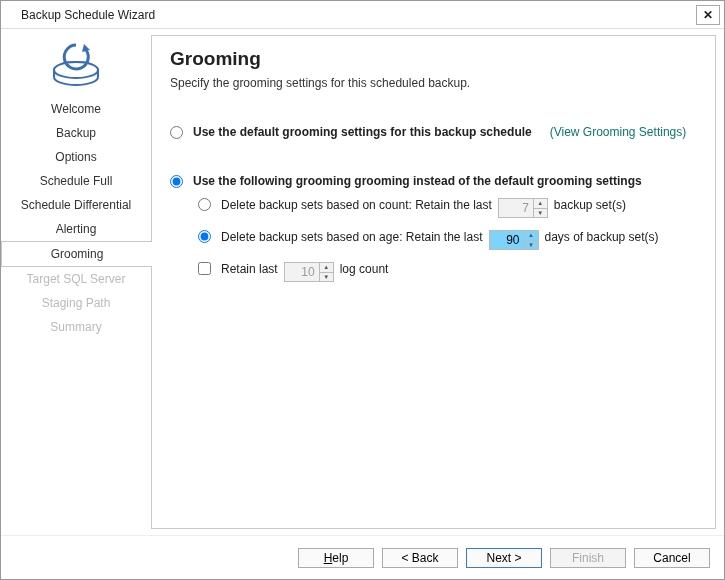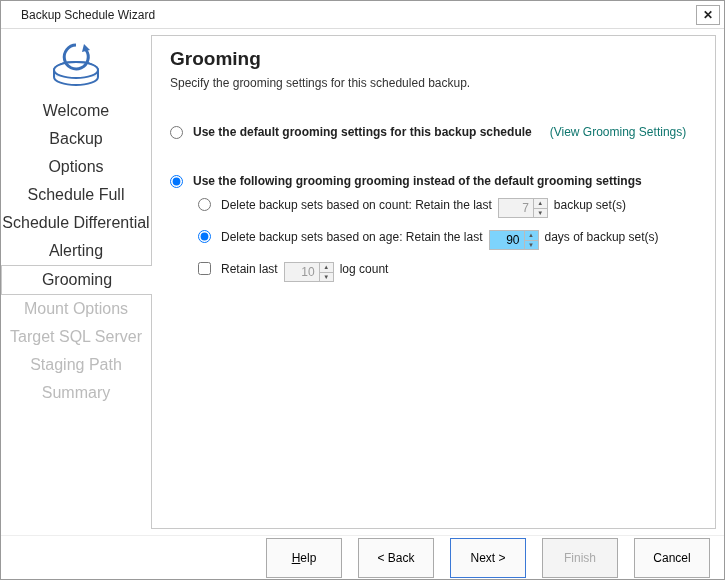--- a/index.html
+++ b/index.html
@@ -54,21 +54,21 @@
   }
   .wizard-icon {
     width: 54px;
     height: 46px;
     margin: 6px auto 10px auto;
   }
   .nav-wrap { position: relative; }
   .nav-item {
     text-align: center;
     padding: 5px 0;
-    font-size: 16px;
+    font-size: 12px;
     color: #333;
     cursor: pointer;
   }
   .nav-item.disabled { color: #bbb; cursor: default; }
   .nav-item.active {
     background: #fff;
     border-top: 1px solid #c8c8c8;
     border-bottom: 1px solid #c8c8c8;
     border-left: 1px solid #c8c8c8;
     position: relative;
@@ -146,27 +146,26 @@
     height: 44px;
     display: flex;
     align-items: center;
     justify-content: flex-end;
     padding: 0 14px;
     gap: 8px;
     border-top: 1px solid #eee;
   }
   .btn {
     min-width: 76px;
-    height: 40px;
+    height: 20px;
     border: 1px solid #aaa;
     background: #fafafa;
     font-size: 12px;
     cursor: pointer;
     padding: 0 10px;
-    margin-left: 8px;
   }
   .btn:disabled { color: #aaa; background: #f4f4f4; cursor: default; }
   .btn.default { border: 1px solid #3a78d6; }
   .underline-first::first-letter { text-decoration: underline; }
 </style>
 </head>
 <body>
 
 <div class="window">
 
@@ -189,21 +188,20 @@
       </svg>
 
       <div class="nav-wrap">
         <div class="nav-item">Welcome</div>
         <div class="nav-item">Backup</div>
         <div class="nav-item">Options</div>
         <div class="nav-item">Schedule Full</div>
         <div class="nav-item">Schedule Differential</div>
         <div class="nav-item">Alerting</div>
         <div class="nav-item active">Grooming</div>
-        <div class="nav-item disabled">Mount Options</div>
         <div class="nav-item disabled">Target SQL Server</div>
         <div class="nav-item disabled">Staging Path</div>
         <div class="nav-item disabled">Summary</div>
       </div>
     </div>
 
     <div class="main">
       <h1>Grooming</h1>
       <div class="subtitle">Specify the grooming settings for this scheduled backup.</div>
 

